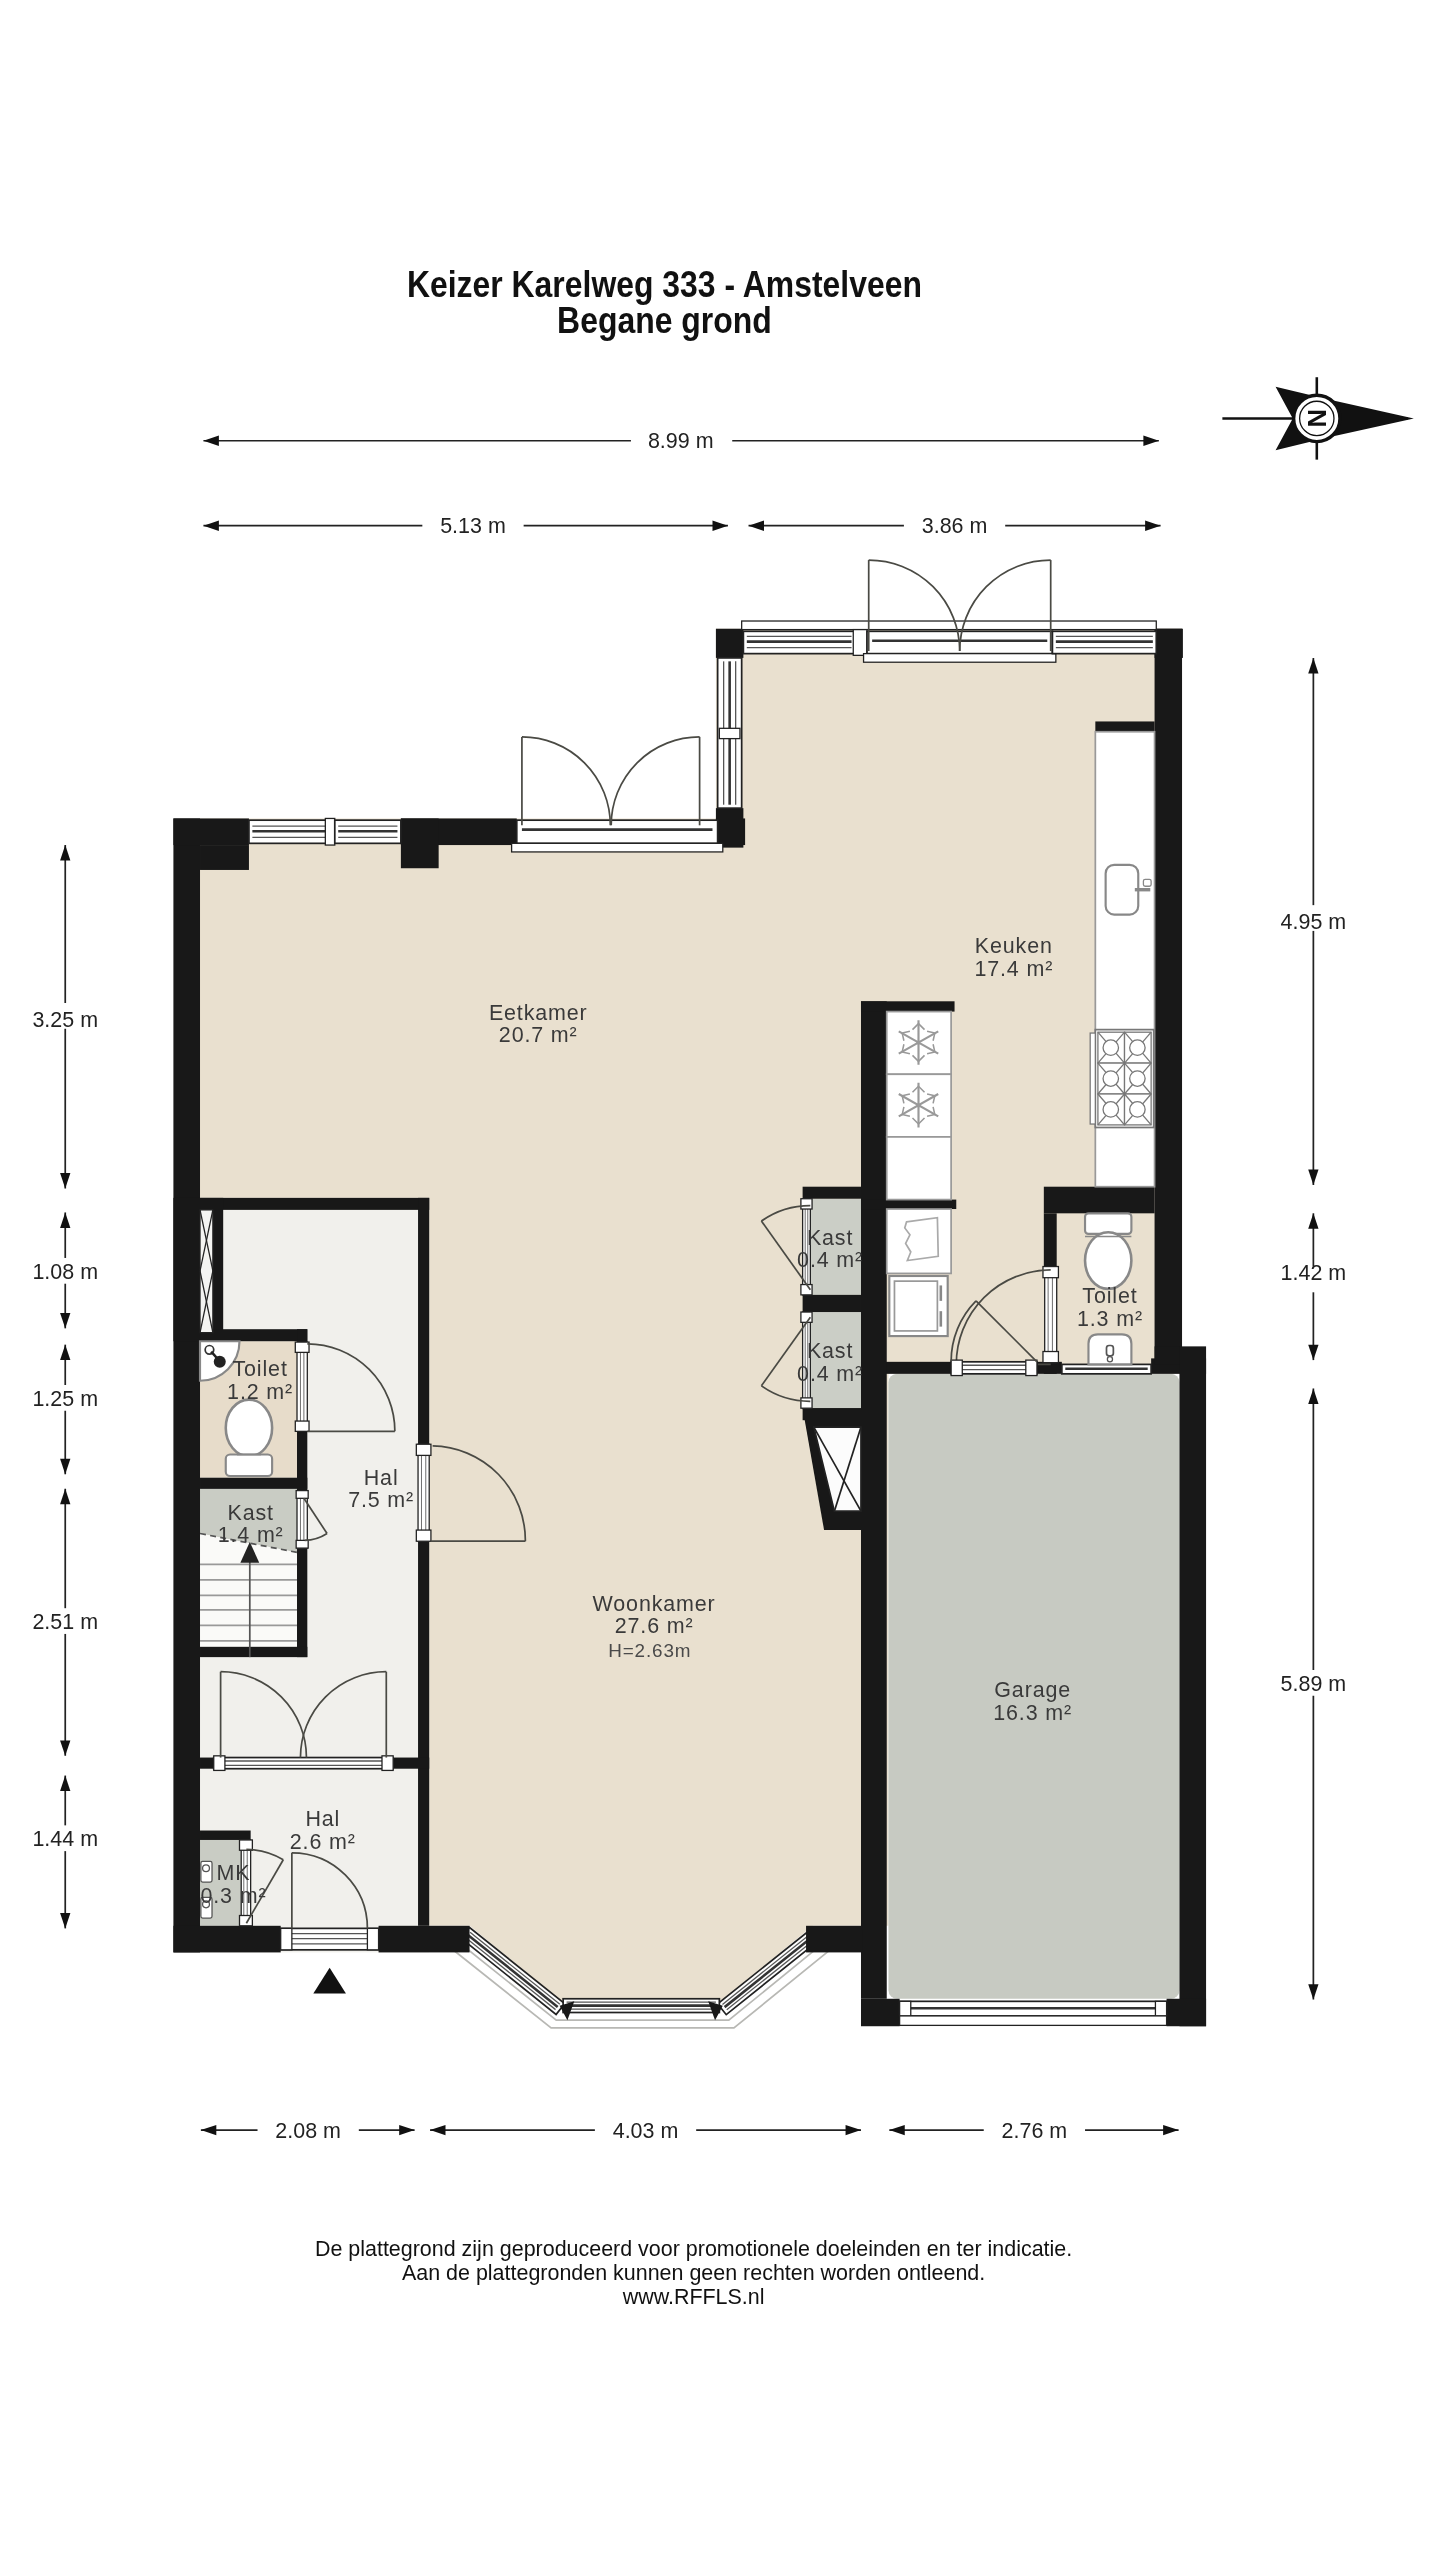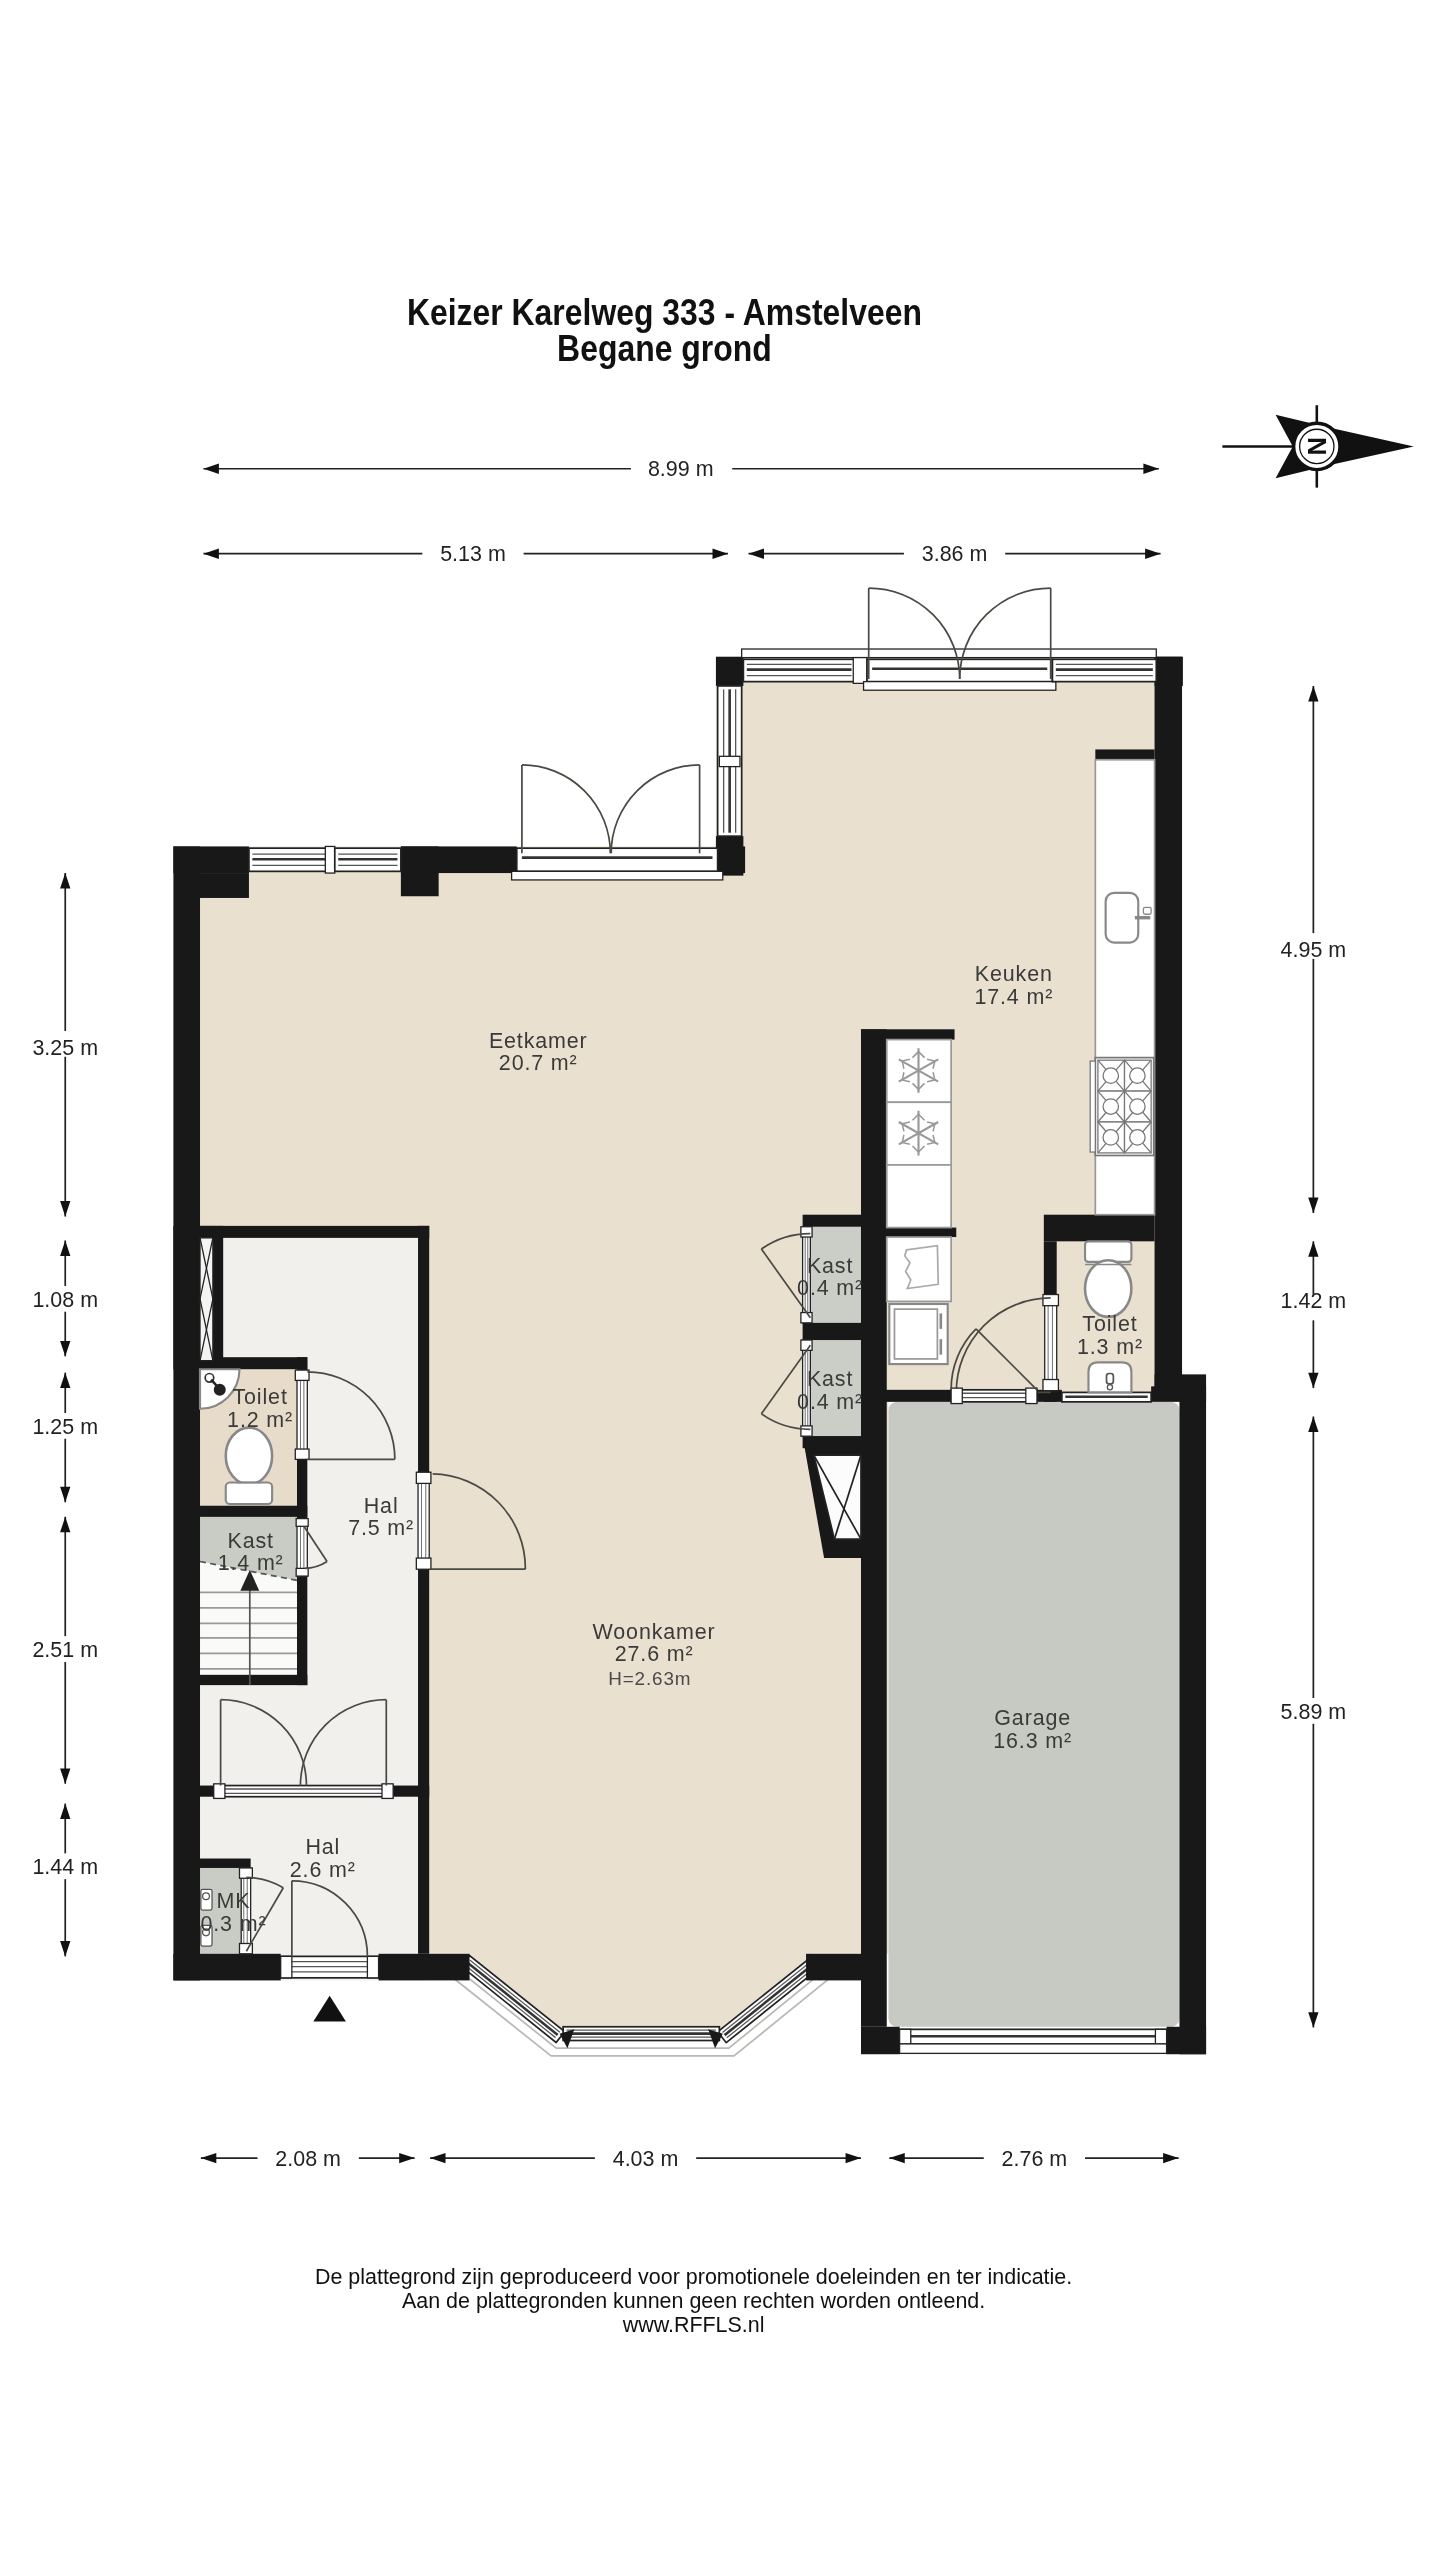--- a/index.html
+++ b/index.html
@@ -1,17 +1,17 @@
 <!DOCTYPE html>
 <html style="font-size:13.7px"><head>
 <meta charset="utf-8">
 <style>
 html,body{margin:0;padding:0;background:#ffffff;}
 #page{position:relative;width:1449px;height:2520px;background:#ffffff;overflow:hidden;
- font-family:"Liberation Sans",sans-serif;margin-top:28px;}
+ font-family:"Liberation Sans",sans-serif;}
 svg text{font-family:"Liberation Sans",sans-serif;}
 .lbl{font-size:25px;fill:#3a3a3a;text-anchor:middle;letter-spacing:1px;}
 .lbls{font-size:22px;fill:#4a4a4a;text-anchor:middle;letter-spacing:1px;}
 .dim{font-size:25px;fill:#222;text-anchor:middle;}
 .wall{fill:#181818;}
 .winb{fill:#ffffff;stroke:#222;stroke-width:2;}
 .winl{stroke:#555;stroke-width:1.5;fill:none;}
 .glass{stroke:#333;stroke-width:3;fill:none;}
 .door{stroke:#4a4a44;stroke-width:2;fill:none;}
 .jamb{fill:#ffffff;stroke:#222;stroke-width:1.5;}

